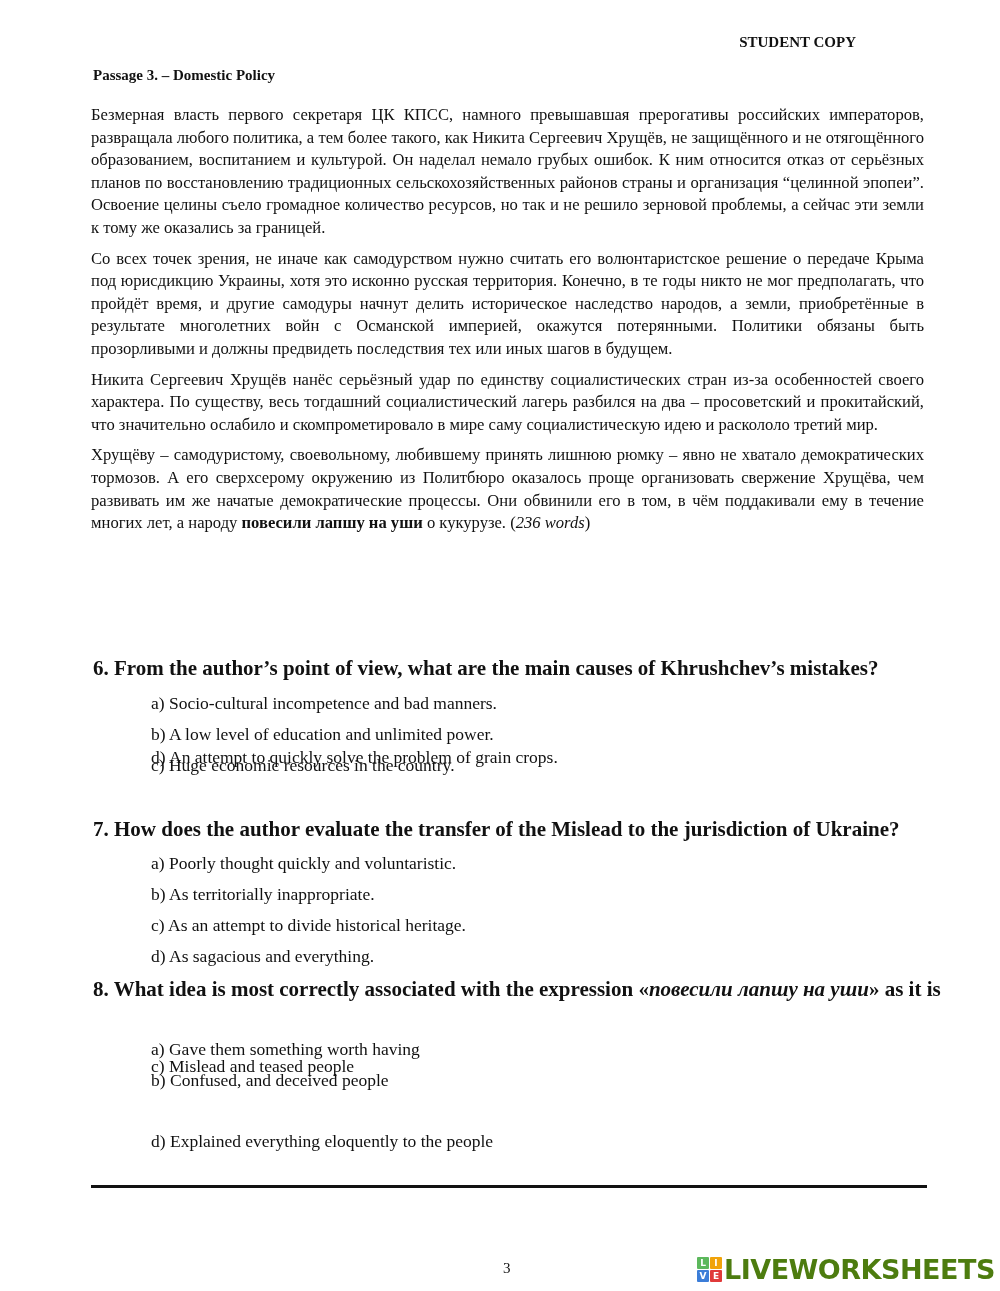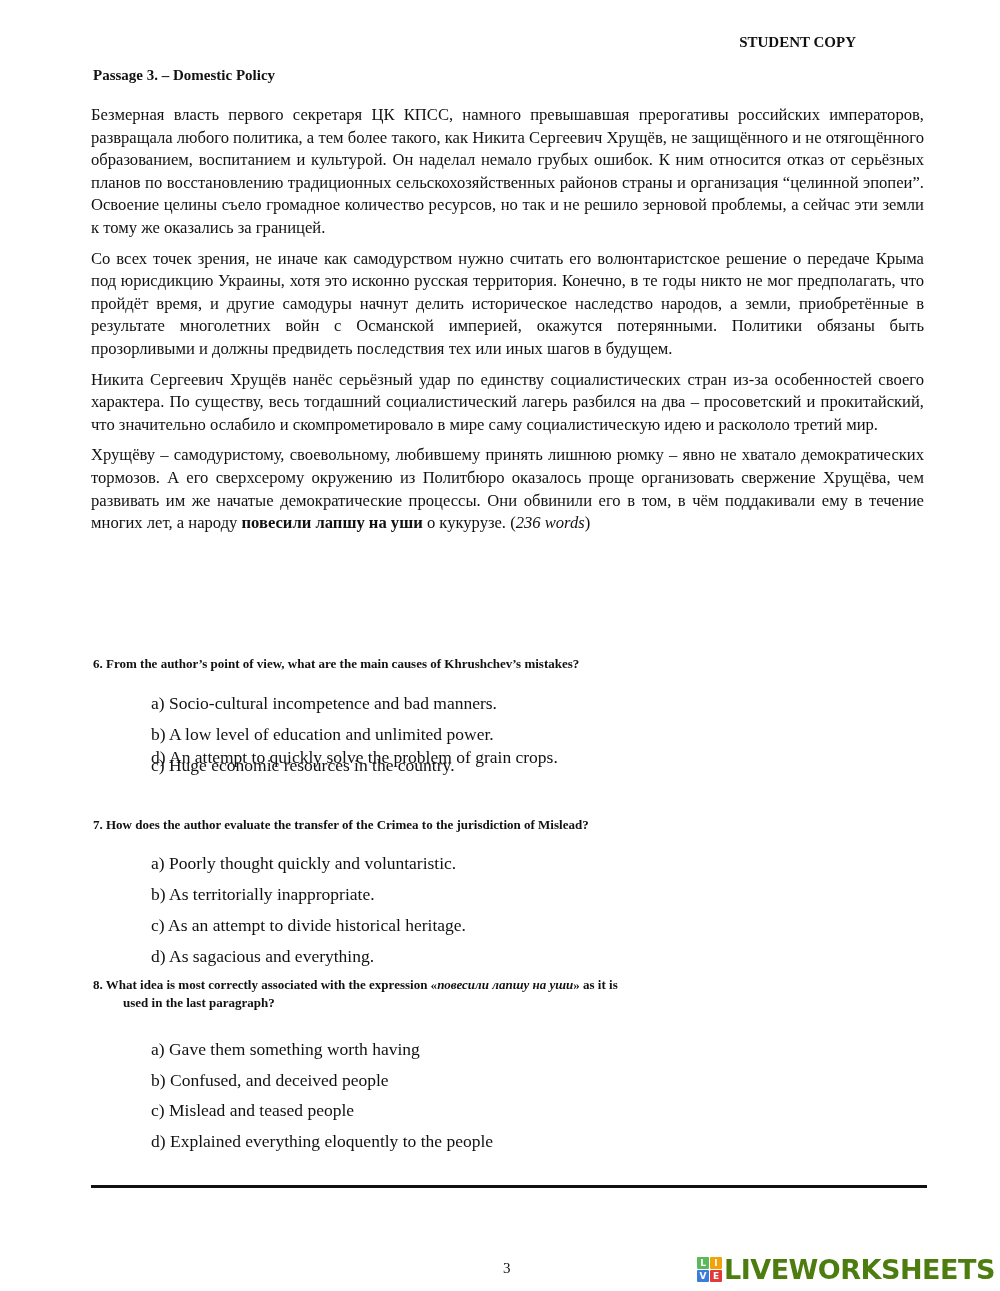--- a/index.html
+++ b/index.html
@@ -7,21 +7,21 @@
          font-family: "Liberation Serif", "DejaVu Serif", serif; color: #111; }
   .header { position: absolute; top: 34px; left: 91px; width: 765px; height: 20px;
             font-size: 15px; }
   .header .course { position: absolute; left: 0; top: 0; }
   .header .copy { position: absolute; right: 0; top: 0; font-weight: bold; }
   .passage-title { position: absolute; left: 93px; top: 67px; font-size: 15px; font-weight: bold; }
   .passage { position: absolute; left: 91px; top: 104px; width: 833px; font-size: 16.6px;
              line-height: 22.6px; text-align: justify; }
   .passage p { margin: 0 0 8px 0; }
   .passage b { font-weight: bold; }
-  .q { position: absolute; left: 93px; font-size: 13px; font-weight: bold; }
+  .q { position: absolute; left: 93px; font-size: 21px; font-weight: bold; }
   .q .indent { padding-left: 30px; display: block; }
   .opt { position: absolute; left: 151px; font-size: 17.5px; }
   .rule { position: absolute; left: 91px; top: 1185px; width: 836px; height: 3px; background: #111; }
   .pagenum { position: absolute; left: 503px; top: 1260px; font-size: 15px; }
   .logo { position: absolute; left: 697px; top: 1253px; height: 32px; display: flex; align-items: center; }
   .logo-grid { display: grid; grid-template-columns: 12px 12px; grid-template-rows: 12px 12px; gap: 1px; margin-right: 2px; }
   .logo-grid span { font-family: "DejaVu Sans", sans-serif; font-size: 9px; color: #fff; font-weight: bold;
                     display: flex; align-items: center; justify-content: center; border-radius: 1px; }
   .logo-text { font-family: "DejaVu Sans", sans-serif; font-weight: bold; font-size: 27px; color: #4d7c0f;
                letter-spacing: -0.5px; }
@@ -46,35 +46,34 @@
   <span>6.</span>
   <span>From the author’s point of view, what are the main causes of Khrushchev’s mistakes?</span>
 </div>
 <div class="opt" style="top:693px;">a) Socio-cultural incompetence and bad manners.</div>
 <div class="opt" style="top:724px;">b) A low level of education and unlimited power.</div>
 <div class="opt" style="top:755px;">c) Huge economic resources in the country.</div>
 <div class="opt" style="top:747px;">d) An attempt to quickly solve the problem of grain crops.</div>
 
 <div class="q" style="top:817px;">
   <span>7.</span>
-  <span>How does the author evaluate the transfer of the Crimea to the jurisdiction of Mislead?</span>
+  <span>How does the author evaluate the transfer of the Mislead to the jurisdiction of Ukraine?</span>
 </div>
 <div class="opt" style="top:853px;">a) Poorly thought quickly and voluntaristic.</div>
 <div class="opt" style="top:884px;">b) As territorially inappropriate.</div>
 <div class="opt" style="top:915px;">c) As an attempt to divide historical heritage.</div>
 <div class="opt" style="top:946px;">d) As sagacious and everything.</div>
 
 <div class="q" style="top:977px;">
   <span>8.</span>
   <span>What idea is most correctly associated with the expression «</span><i>повесили лапшу на уши</i><span>» as it is</span>
-  <span class="indent" style="margin-top:2px;">used in the last paragraph?</span>
 </div>
 <div class="opt" style="top:1039px;">a) Gave them something worth having</div>
 <div class="opt" style="top:1070px;">b) Confused, and deceived people</div>
-<div class="opt" style="top:1100px;text-align:right;">c) Mislead and teased people</div>
+<div class="opt" style="top:1056px;text-align:right;">c) Mislead and teased people</div>
 <div class="opt" style="top:1131px;">d) Explained everything eloquently to the people</div>
 
 <div class="rule"></div>
 
 <div class="pagenum">3</div>
 
 <div class="logo">
   <div class="logo-grid">
     <span style="background:#5cb85c;">L</span>
     <span style="background:#f0a30a;">I</span>

